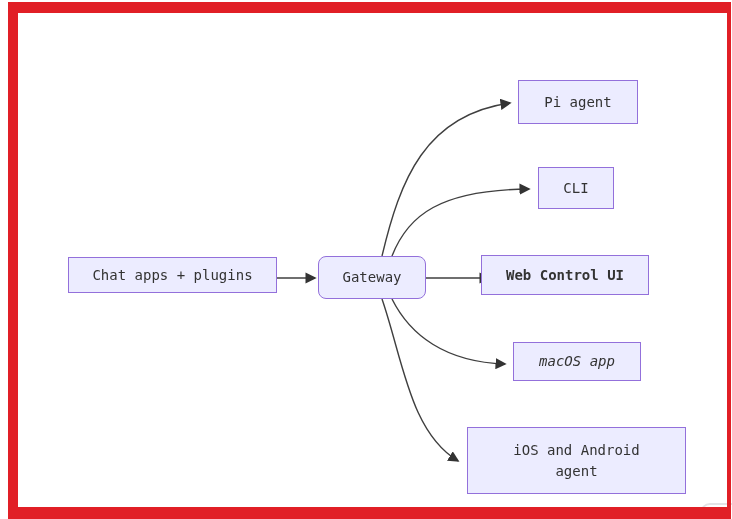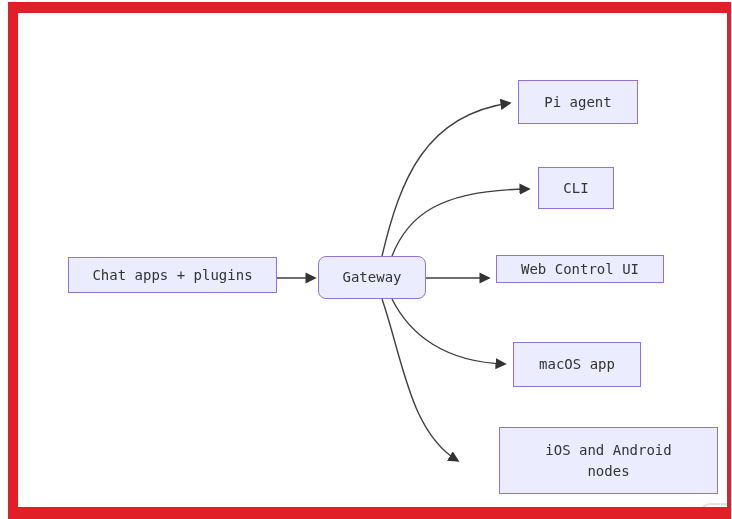--- a/index.html
+++ b/index.html
@@ -29,23 +29,23 @@
     align-items: center;
     justify-content: center;
     text-align: left;
     white-space: nowrap;
     z-index: 2;
   }
   .node-chat    { left: 68px;  top: 257px; width: 209px; height: 36px; }
   .node-gateway { left: 318px; top: 256px; width: 108px; height: 43px; }
   .node-pi      { left: 518px; top: 80px;  width: 120px; height: 44px; }
   .node-cli     { left: 538px; top: 167px; width: 76px;  height: 42px; }
-  .node-web     { left: 496px; top: 255px; width: 168px; height: 28px; }
-  .node-macos   { left: 513px; top: 342px; width: 128px; height: 45px; }
-  .node-ios     { left: 467px; top: 427px; width: 219px; height: 67px; margin-left: 32px; }
+  .node-web     { left: 481px; top: 255px; width: 168px; height: 40px; font-weight: bold; }
+  .node-macos   { left: 513px; top: 342px; width: 128px; height: 39px; font-style: italic; }
+  .node-ios     { left: 467px; top: 427px; width: 219px; height: 67px; }
 
   #edges {
     position: absolute;
     left: 0; top: 0;
     width: 732px; height: 519px;
     z-index: 1;
     pointer-events: none;
   }
   #edges path.edge {
     fill: none;
@@ -119,20 +119,20 @@
   <div class="node node-web" style="background: rgb(236, 236, 255); border-color: rgb(147, 112, 219); color: rgb(51, 51, 51);">
     <span>Web Control UI</span>
   </div>
 
   <div class="node node-macos" style="background: rgb(236, 236, 255); border-color: rgb(147, 112, 219); color: rgb(51, 51, 51);">
     <span>macOS app</span>
   </div>
 
   <div class="node node-ios" style="background: rgb(236, 236, 255); border-color: rgb(147, 112, 219); color: rgb(51, 51, 51);">
     <span>iOS and Android</span>
-    <span>nodes</span>
+    <span>agent</span>
   </div>
 
   <div class="corner-widget"></div>
 
   <div class="red-frame" style="border-color: rgb(225, 31, 38);"></div>
 
 </div>
 
 </body></html>

